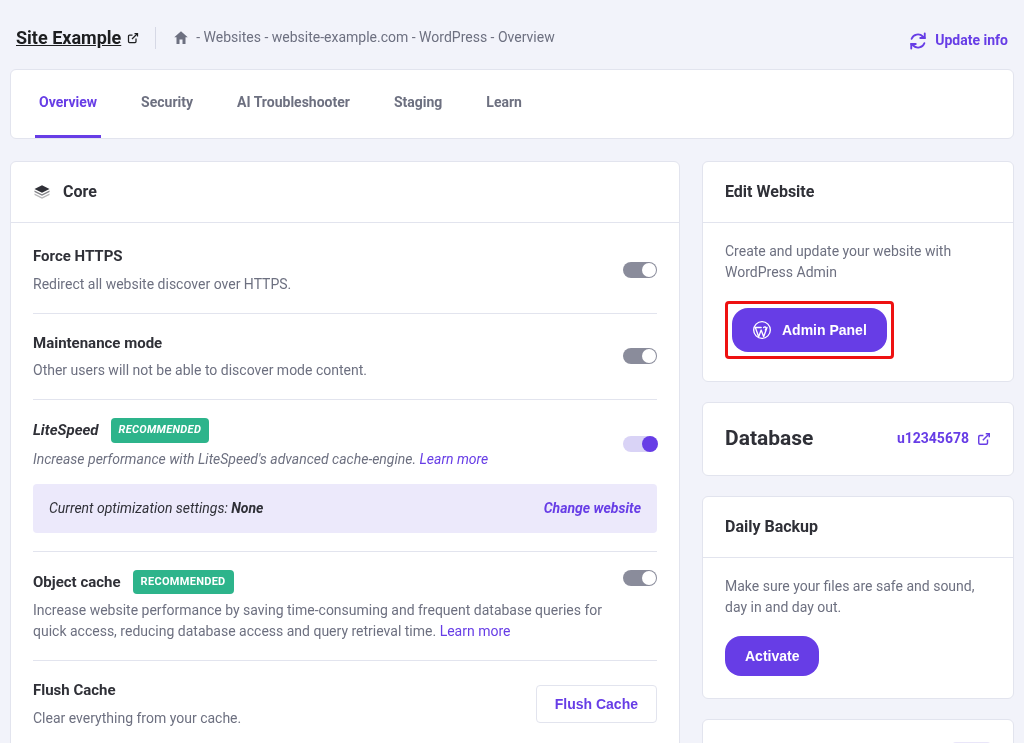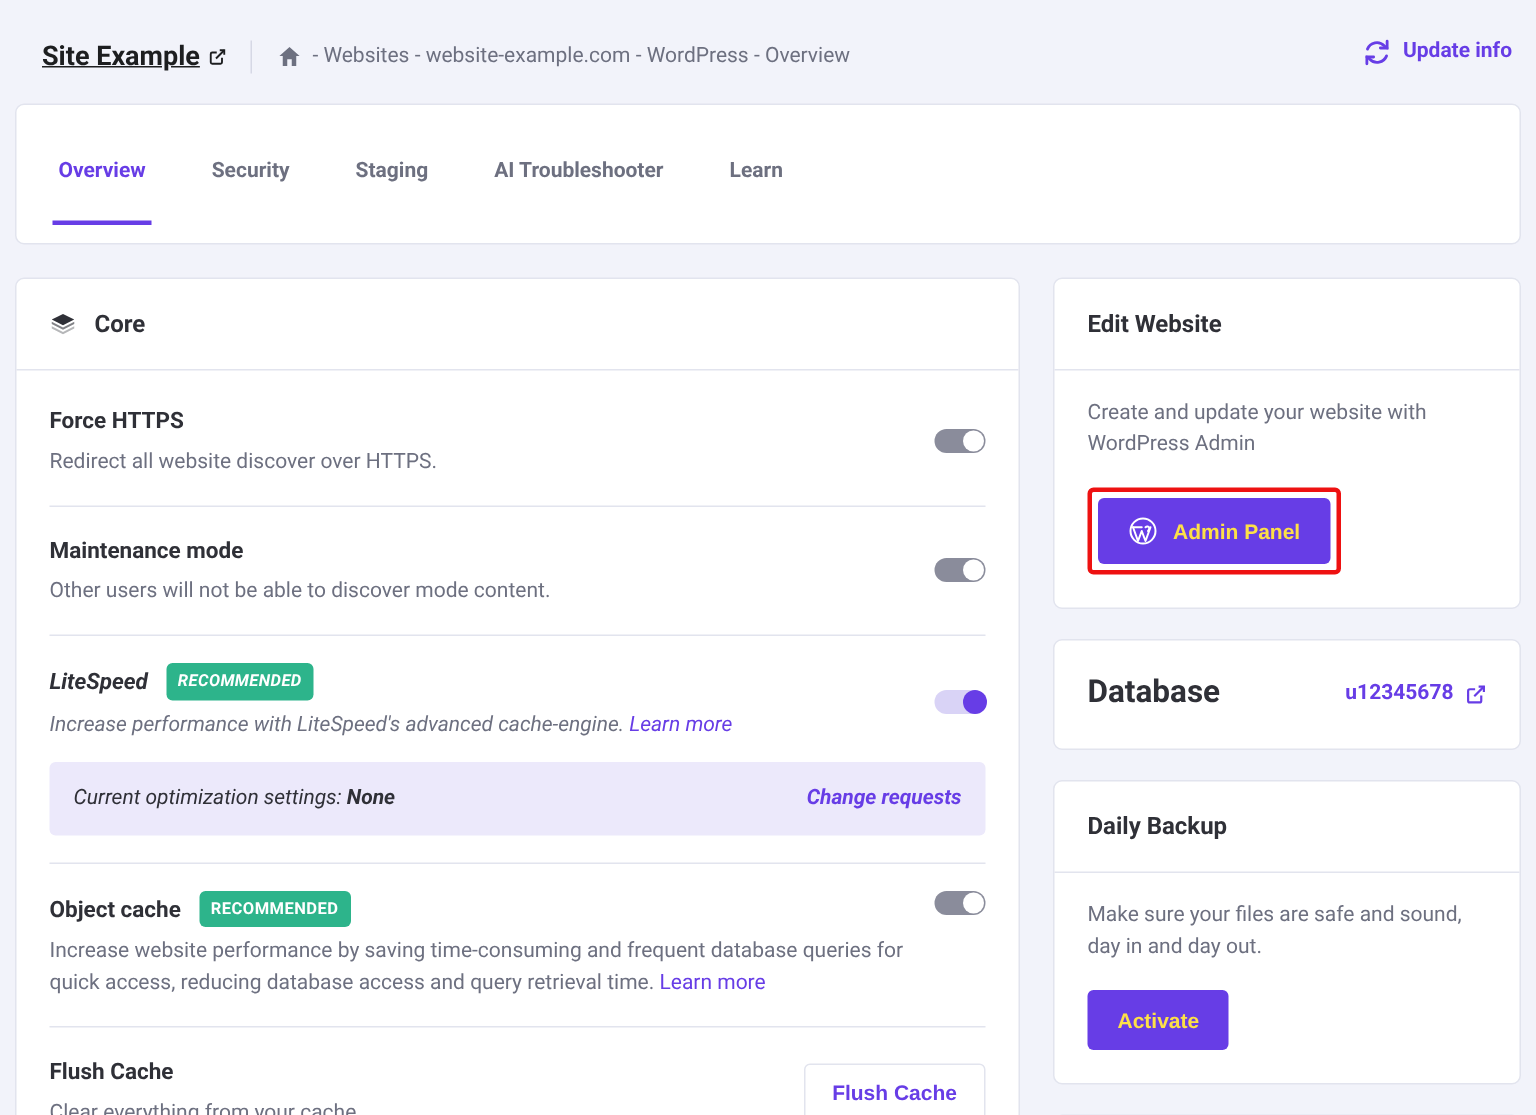--- a/index.html
+++ b/index.html
@@ -23,24 +23,23 @@
     color: var(--text-body);
     font-size: 14px;
     line-height: 1.5;
   }
   .page {
     padding: 24px 10px 0 10px;
     max-width: 1024px;
   }
   .header {
     display: flex;
-    align-items: flex-start;
+    align-items: flex-end;
     justify-content: space-between;
     padding: 0 6px 18px 6px;
-    margin-left: 12px;
   }
   .header-left {
     display: flex;
     align-items: center;
     gap: 16px;
   }
   .site-title {
     font-size: 18px;
     font-weight: 700;
     text-decoration: underline;
@@ -76,21 +75,21 @@
     gap: 8px;
     cursor: pointer;
   }
   .tabs-card, .card {
     background: var(--card-bg);
     border: 1px solid var(--border);
     border-radius: 6px;
   }
   .tabs-card {
     margin-bottom: 22px;
-    padding: 12px 24px;
+    padding: 0 24px;
   }
   .tabs {
     display: flex;
     gap: 36px;
   }
   .tab {
     padding: 22px 4px;
     font-weight: 700;
     color: var(--text-muted);
     cursor: pointer;
@@ -212,25 +211,25 @@
     background: #fff;
     color: var(--purple);
     font-weight: 700;
     padding: 10px 18px;
     border-radius: 4px;
     cursor: pointer;
     font-size: 14px;
   }
   .btn-primary {
     background: var(--purple);
-    color: #fde047;
+    color: #ffffff;
     border: none;
     font-weight: 700;
     padding: 12px 20px;
-    border-radius: 4px;
+    border-radius: 16px;
     cursor: pointer;
     font-size: 14px;
     display: inline-flex;
     align-items: center;
     gap: 10px;
     text-align: center;
   }
   .admin-highlight {
     border: 3px solid #e11;
     padding: 4px;
@@ -310,22 +309,22 @@
         </svg>
       </span>
       <span>Update info</span>
     </span>
   </div>
 
   <div class="tabs-card">
     <div class="tabs">
       <div class="tab active"><span>Overview</span></div>
       <div class="tab"><span>Security</span></div>
+      <div class="tab"><span>AI Troubleshooter</span></div>
       <div class="tab"><span>Staging</span></div>
-      <div class="tab"><span>AI Troubleshooter</span></div>
       <div class="tab"><span>Learn</span></div>
     </div>
   </div>
 
   <div class="columns">
 
     <div class="col-main">
       <div class="card">
         <div class="card-header">
           <span>
@@ -377,21 +376,21 @@
               <div class="setting-action">
                 <div class="toggle on">
                     <div class="knob"></div>
                   </div>
               </div>
             </div>
             <div class="opt-banner">
               <span>
                 <span>Current optimization settings: </span><b>None</b>
               </span>
-              <span class="change-link">Change requests</span>
+              <span class="change-link">Change website</span>
             </div>
           </div>
 
           <div class="setting">
             <div class="setting-text">
               <div class="setting-title">
                 <span>Object cache</span>
                 <span class="badge">RECOMMENDED</span>
               </div>
               <div class="setting-desc">

